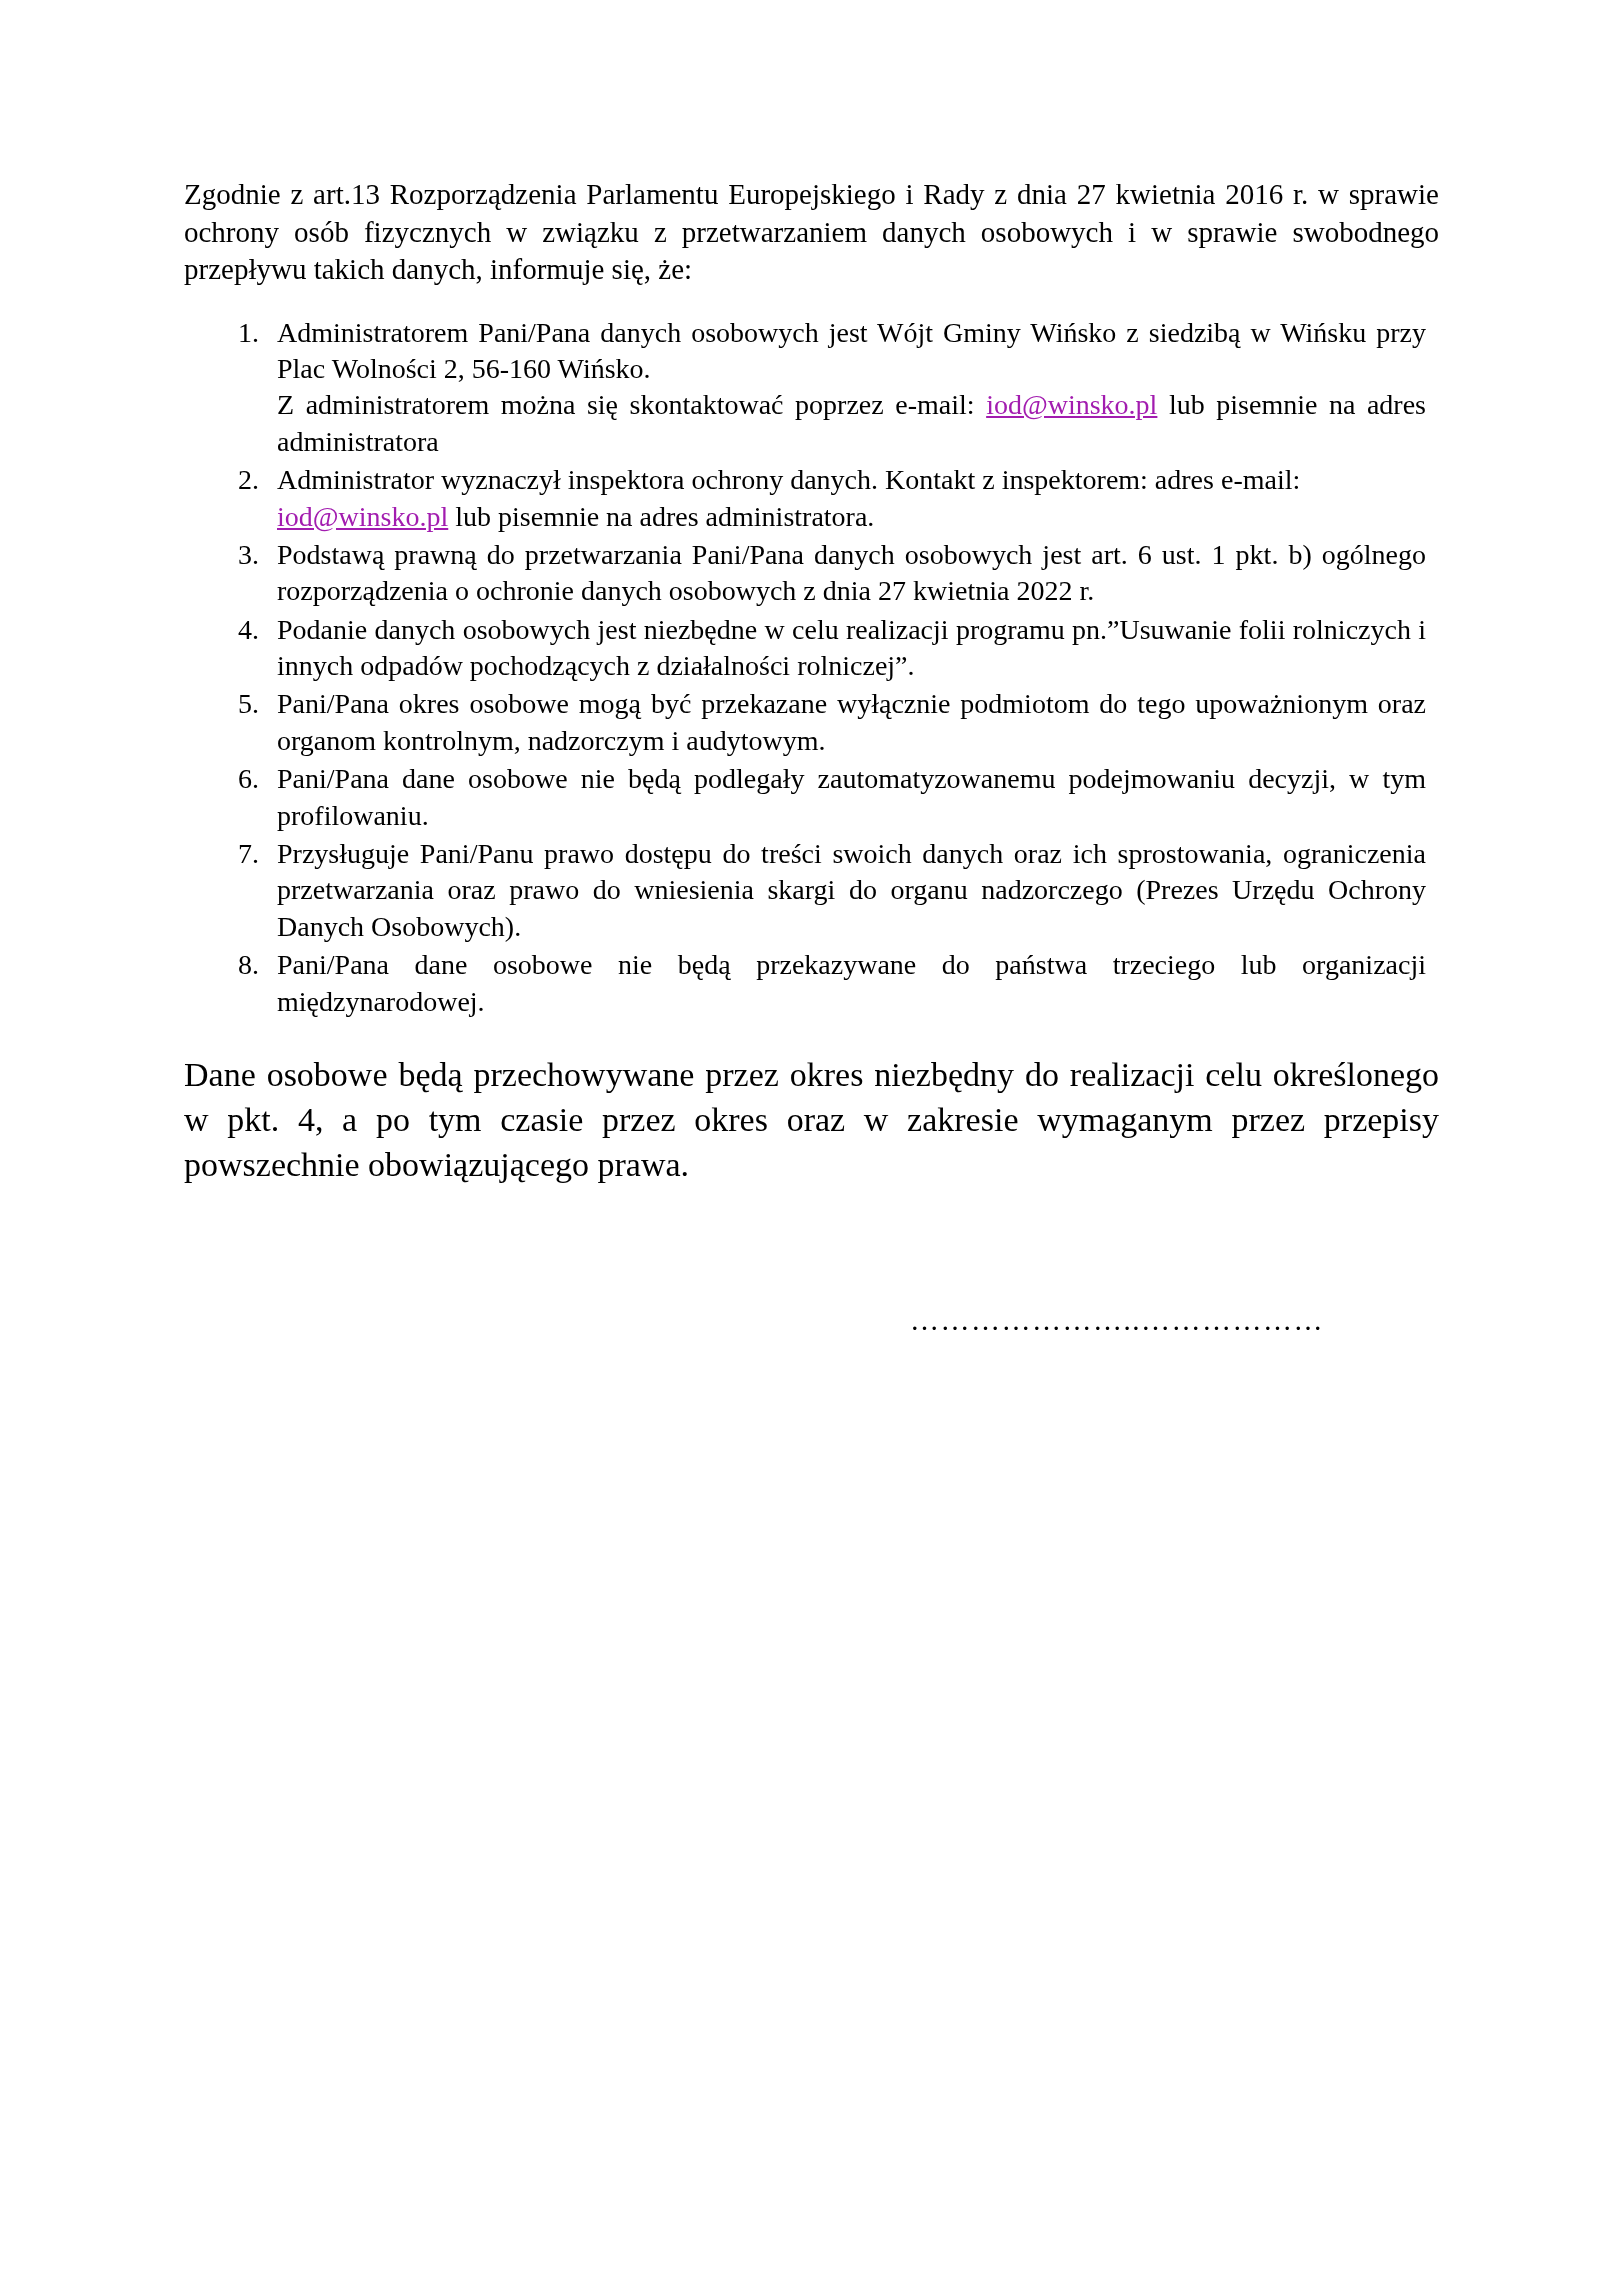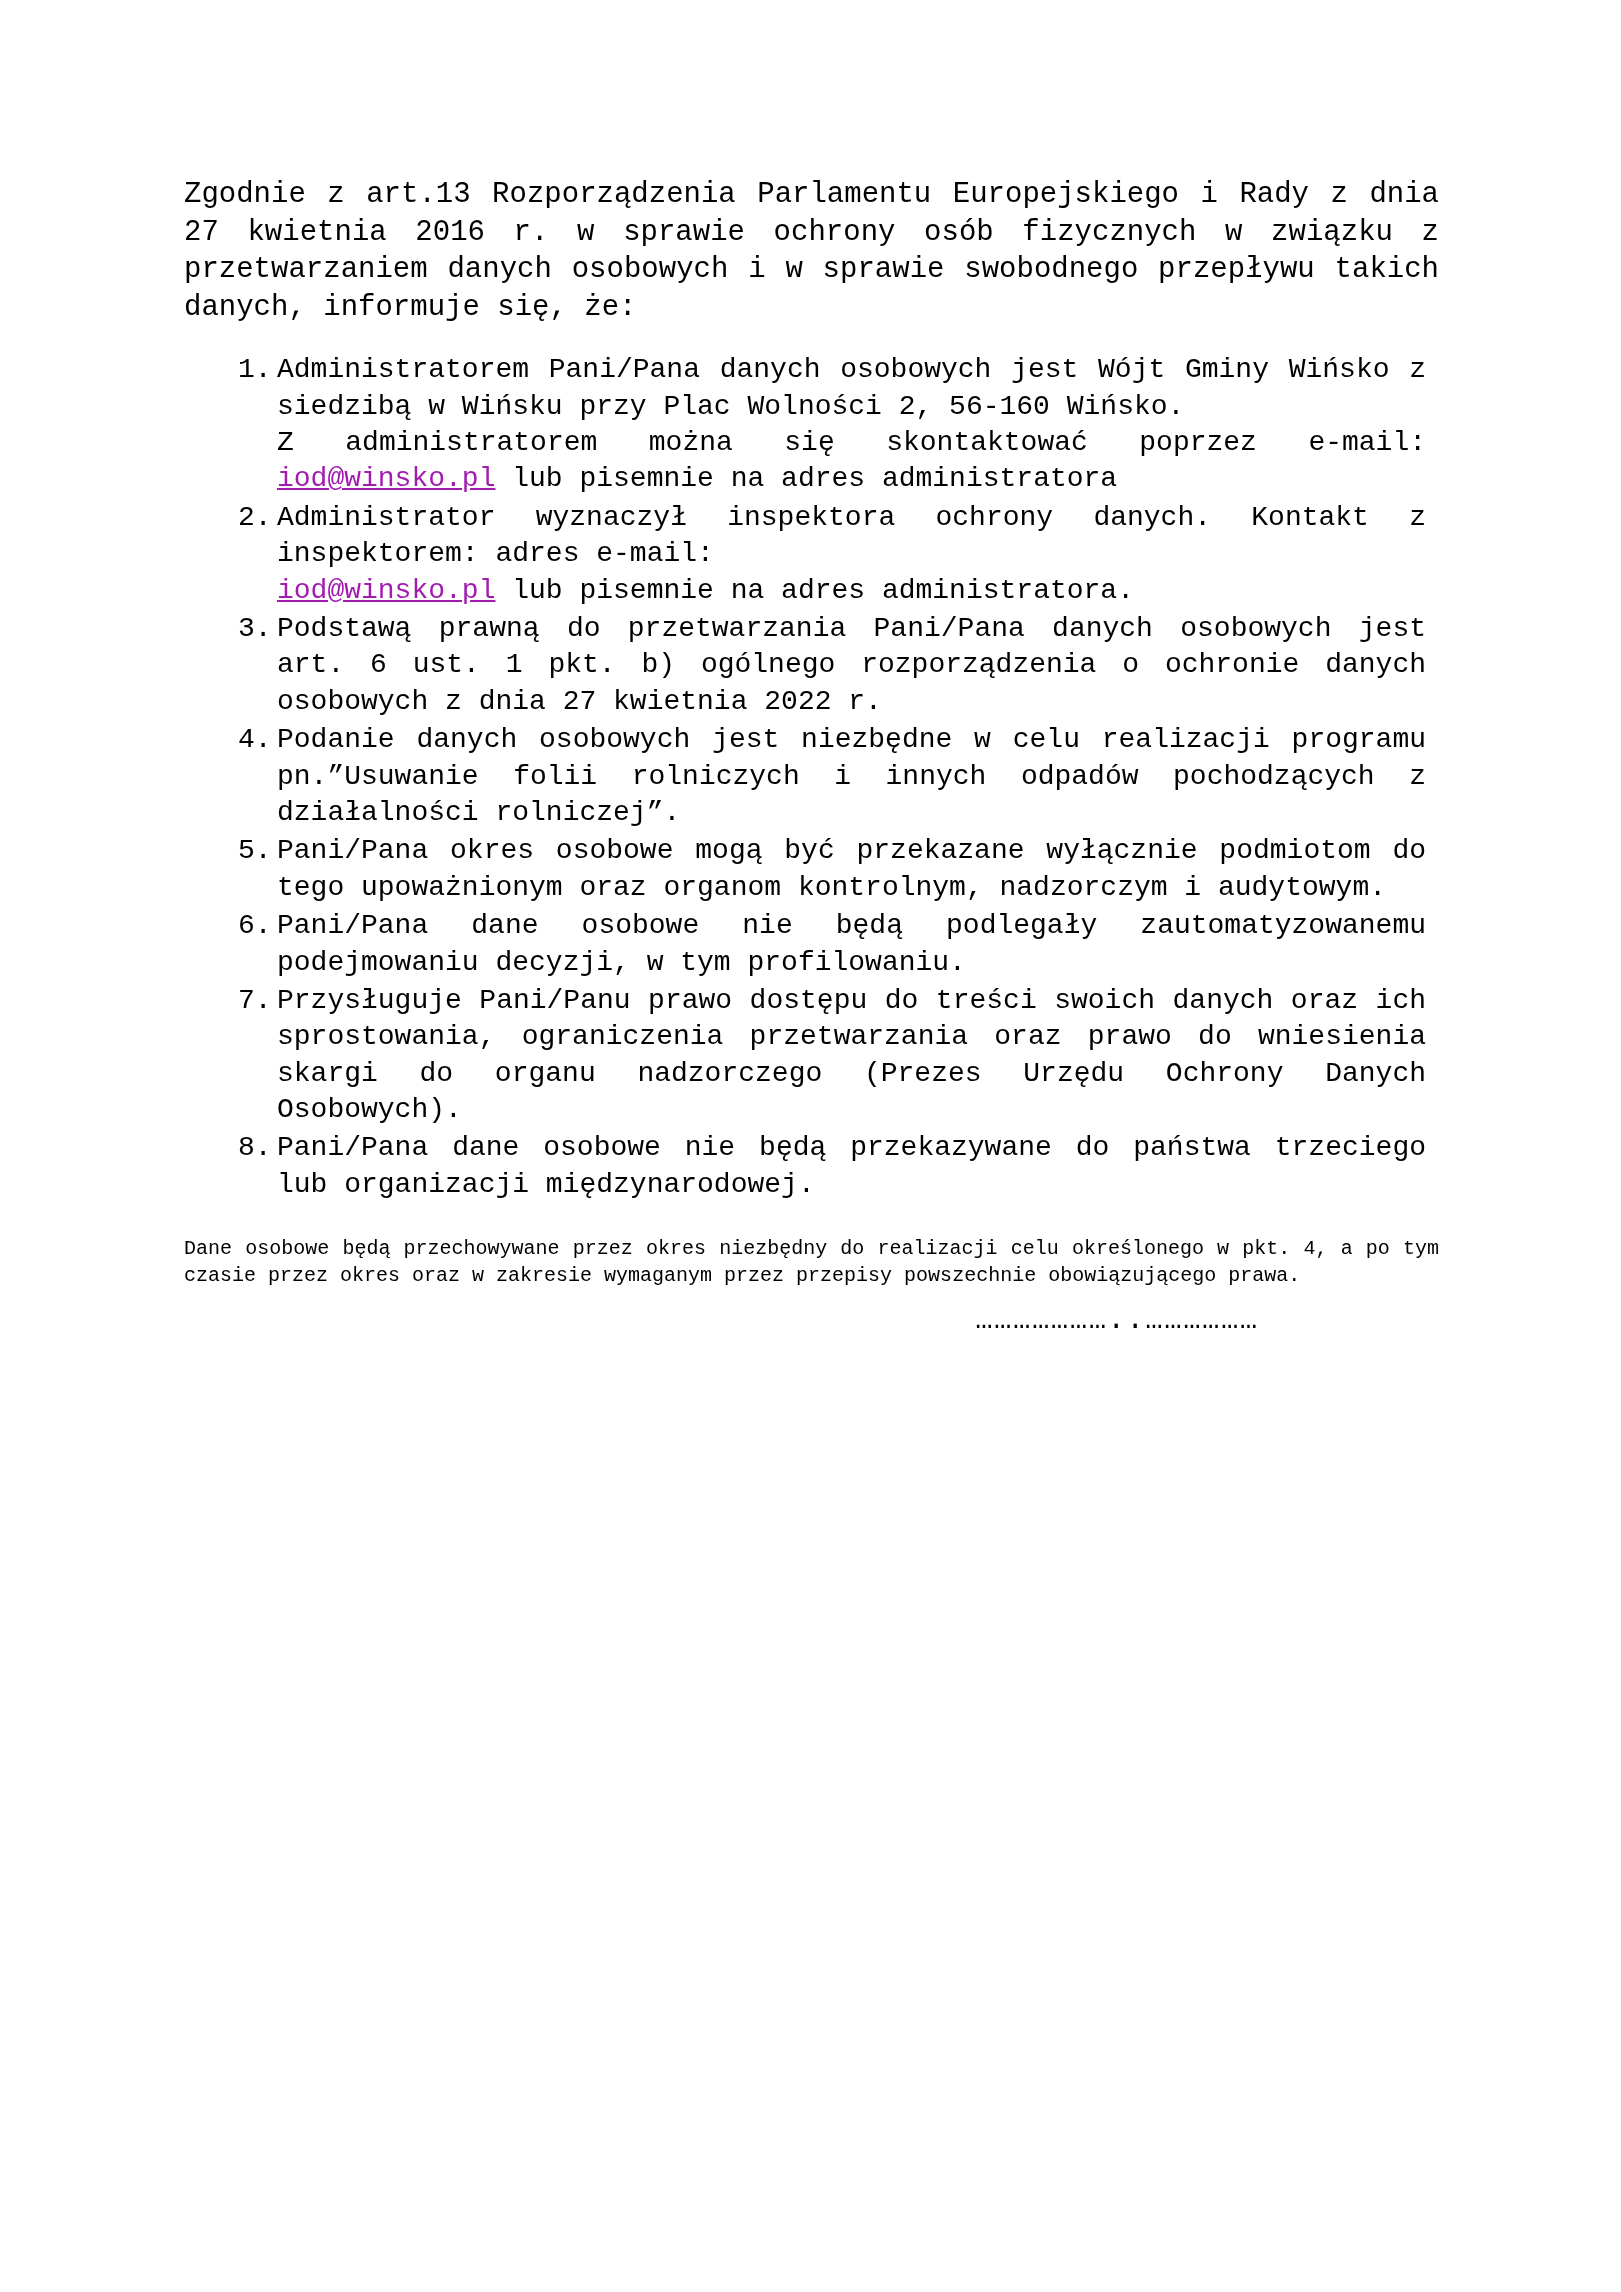--- a/index.html
+++ b/index.html
@@ -16,21 +16,20 @@
     overflow: hidden;
   }
   .page {
     position: absolute;
     left: 0;
     top: 0;
     width: 1621px;
     height: 2174px;
     padding: 10px;
     box-sizing: border-box;
-    font-family: Liberation Mono, monospace;
   }
   .content {
     position: absolute;
     left: 184px;
     top: 176px;
     width: 1255px;
   }
   .intro {
     font-size: 29px;
     line-height: 1.30;
@@ -62,21 +61,21 @@
     width: 33px;
     text-align: left;
     font-size: 28px;
   }
   ol.points > li .sub {
     display: block;
     text-align: justify;
     text-justify: inter-word;
   }
   .closing {
-    font-size: 20px;
+    font-size: 34px;
     line-height: 1.32;
     text-align: justify;
     text-justify: inter-word;
     margin-top: 33px;
   }
   a.mail {
     color: #a21caf;
     text-decoration: underline;
   }
   .signature-block {

